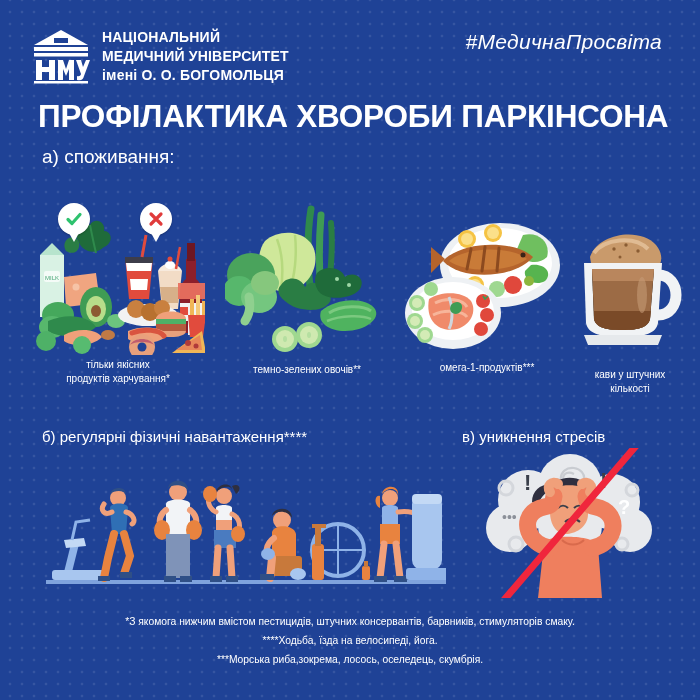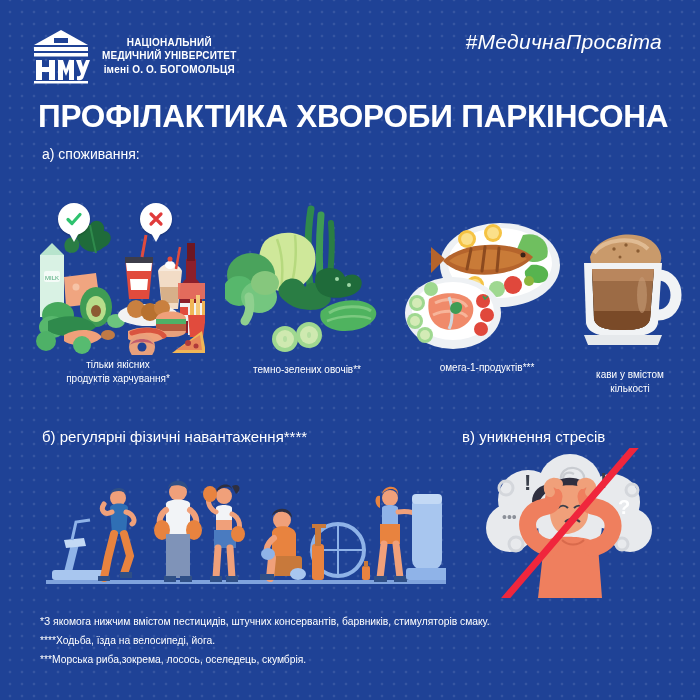--- a/index.html
+++ b/index.html
@@ -13,53 +13,53 @@
     position:absolute;inset:0;
     background-color:#1f4296;
     background-image:radial-gradient(circle, rgba(255,255,255,0.10) 1.5px, transparent 1.6px);
     background-size:12px 12px;
     background-position:4px 6px;
     overflow:hidden;
   }
   
   .logo-row{position:absolute;left:30px;top:28px;display:flex;align-items:center;gap:10px;}
   .logo-mark{width:62px;height:56px;position:relative;}
-  .logo-text{color:#ffffff;font-size:10px;font-weight:bold;line-height:1.35;letter-spacing:.2px;text-align:center;}
+  .logo-text{color:#ffffff;font-size:14px;font-weight:bold;line-height:1.35;letter-spacing:.2px;}
   .logo-text div:nth-child(3){font-weight:bold;}
   .hashtag{
     position:absolute;right:38px;top:30px;color:#ffffff;
     font-size:21px;font-style:italic;letter-spacing:.3px;
   }
   .main-title{
     position:absolute;left:38px;top:98px;right:20px;
     color:#ffffff;font-size:31.5px;font-weight:bold;letter-spacing:-0.2px;
     white-space:nowrap;
   }
-  .sec-a{position:absolute;left:42px;top:146px;color:#ffffff;font-size:14px;}
+  .sec-a{position:absolute;left:42px;top:146px;color:#ffffff;font-size:19px;}
   
   .food-row{position:absolute;left:0;top:195px;width:700px;height:210px;}
   .cell{position:absolute;}
   .caption{
     position:absolute;color:#ffffff;font-size:10px;text-align:center;
     line-height:1.35;width:170px;
   }
   
   .pin{position:absolute;width:32px;height:32px;border-radius:50%;background:#ffffff;
        display:flex;align-items:center;justify-content:center;z-index:5;
        box-shadow:0 1px 2px rgba(0,0,0,.25);}
   .pin:after{content:"";position:absolute;bottom:-7px;left:50%;transform:translateX(-50%);
        border-left:5px solid transparent;border-right:5px solid transparent;border-top:9px solid #ffffff;}
   
   .sec-b{position:absolute;left:42px;top:428px;color:#ffffff;font-size:15px;}
   .sec-c{position:absolute;left:462px;top:428px;color:#ffffff;font-size:15px;}
   .gym{position:absolute;left:46px;top:462px;width:400px;height:135px;}
   .stress{position:absolute;left:466px;top:448px;width:215px;height:150px;}
   
   .notes{position:absolute;left:40px;top:612px;width:620px;}
-  .notes div{color:#ffffff;font-size:10.3px;line-height:1.85;}
+  .notes div{color:#ffffff;font-size:10.3px;line-height:1.85;text-align:center;}
 </style>
 </head>
 <body>
 
 <div class="page">
 
   <div class="logo-row">
     <div class="logo-mark">
       <svg viewBox="0 0 62 56" width="62" height="56">
         <path d="M31 2 L58 17 L4 17 Z" fill="#ffffff"></path>
@@ -283,21 +283,21 @@
         <path d="M14 40 L92 40 L88 100 C86 110 76 114 52 114 C28 114 18 110 16 100 Z" fill="#f1f3f5"></path>
         <path d="M22 46 L84 46 L80 96 C78 104 70 107 52 107 C34 107 26 104 24 96 Z" fill="#a5norm"></path>
         <path d="M22 46 L84 46 L80 96 C78 104 70 107 52 107 C34 107 26 104 24 96 Z" fill="#9c6b45"></path>
         <path d="M22 46 L84 46 L83 58 L23 58 Z" fill="#b9865d"></path>
         <path d="M24 88 L81 88 L80 96 C78 104 70 107 52 107 C34 107 26 104 24 96 Z" fill="#7a4a28"></path>
         <ellipse cx="72" cy="72" rx="5" ry="18" fill="#c49a74" opacity="0.6"></ellipse>
 
         <path d="M14 112 L92 112 L88 122 L18 122 Z" fill="#e6e9ec"></path>
       </svg>
       <div class="caption" style="left:-25px;top:145px;">
-        <span>кави у вмістом</span><br>
+        <span>кави у штучних</span><br>
         <span>кількості</span>
       </div>
     </div>
   </div>
 
   <div class="sec-b">б) регулярні фізичні навантаження****</div>
   <div class="sec-c">в) уникнення стресів</div>
 
   <div class="gym">
     <svg width="400" height="135" viewBox="0 0 400 135">

